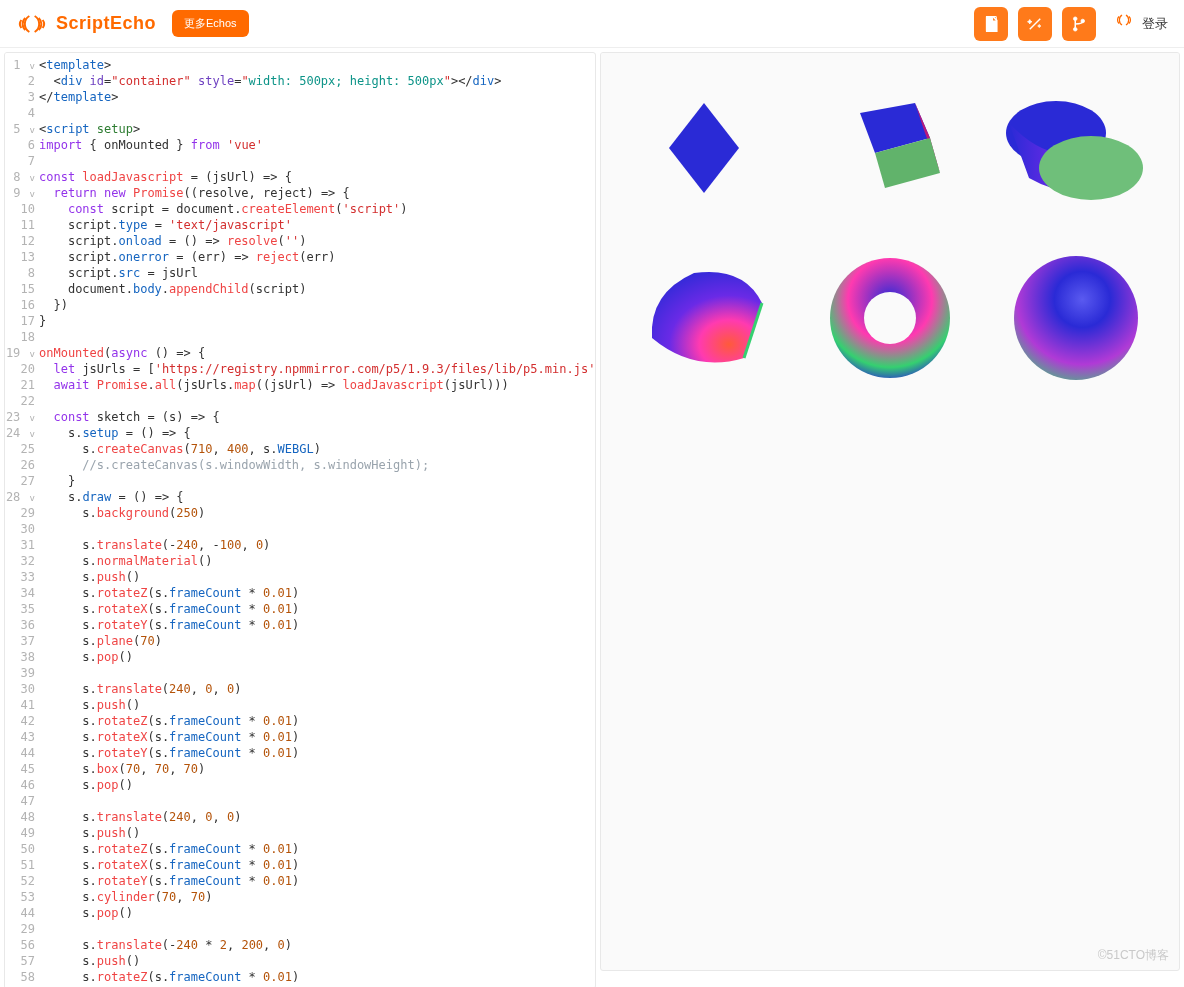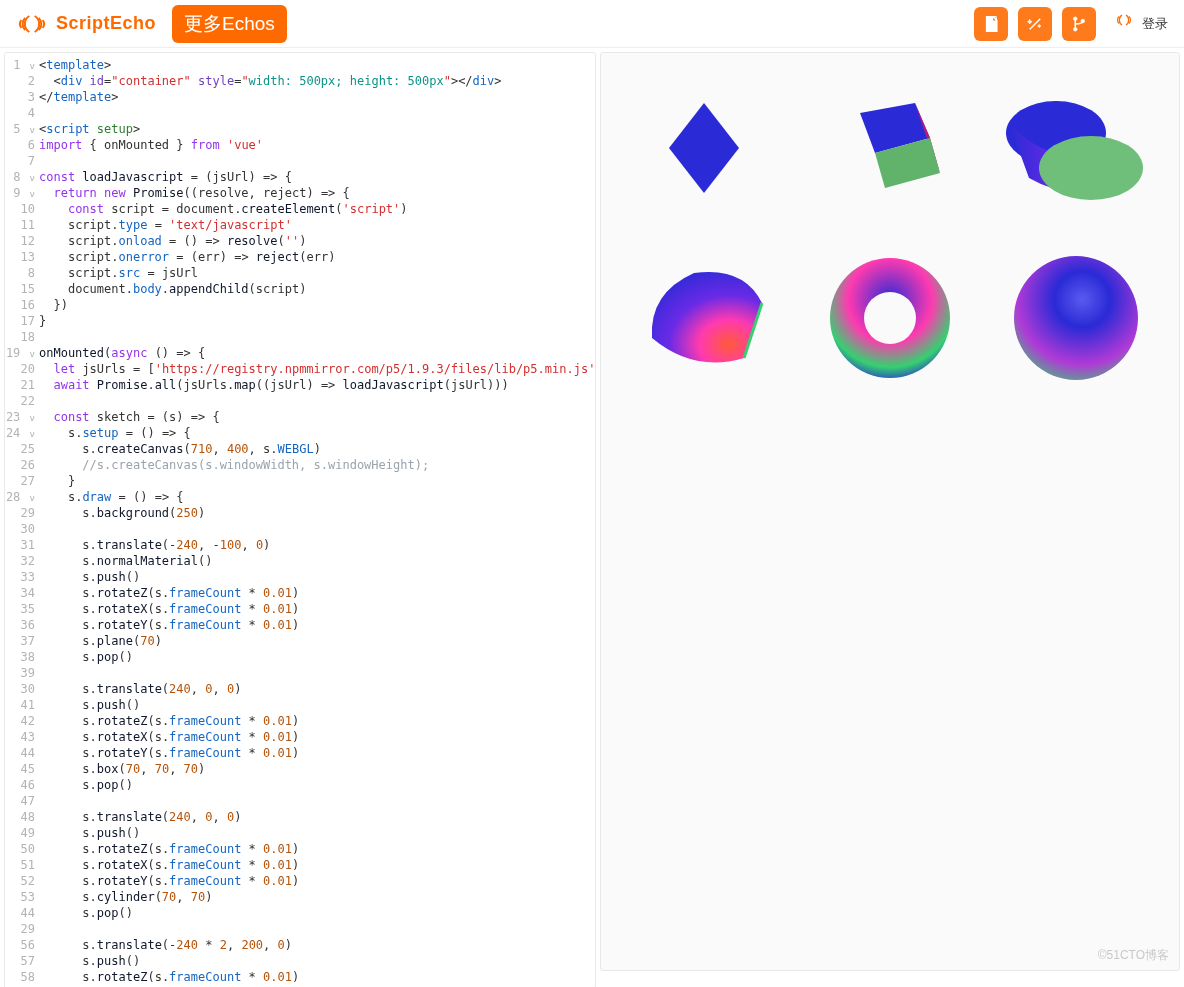--- a/index.html
+++ b/index.html
@@ -3,21 +3,21 @@
 <meta charset="utf-8">
 <style>
   * { box-sizing: border-box; margin: 0; padding: 0; }
   body { font-family: -apple-system, BlinkMacSystemFont, "Segoe UI", Arial, sans-serif; background: #fff; width: 1184px; height: 987px; overflow: hidden; }
 
   .topbar { height: 48px; display: flex; align-items: center; padding: 0 16px; border-bottom: 1px solid #eee; }
   .logo-wrap { display: flex; align-items: center; gap: 8px; }
   .logo-mark { width: 32px; height: 22px; position: relative; }
   .logo-mark svg { width: 100%; height: 100%; }
   .logo-text { font-size: 18px; font-weight: 600; color: #ff6a00; letter-spacing: .5px; }
-  .btn-orange { background: #ff6a00; color: #fff; border: none; border-radius: 6px; padding: 6px 12px; font-size: 19px; margin-left: 16px; cursor: pointer; }
+  .btn-orange { background: #ff6a00; color: #fff; border: none; border-radius: 6px; padding: 6px 12px; font-size: 11px; margin-left: 16px; cursor: pointer; }
   .topbar-right { margin-left: auto; display: flex; align-items: center; gap: 10px; }
   .tb-icon { width: 34px; height: 34px; background: #ff7a1a; border-radius: 6px; display: flex; align-items: center; justify-content: center; cursor: pointer; }
   .tb-icon svg { width: 18px; height: 18px; fill: #fff; stroke: #fff; }
   .login-wrap { display: flex; align-items: center; gap: 6px; margin-left: 6px; cursor: pointer; justify-content: center; }
   .login-mark { width: 24px; height: 24px; }
   .login-text { font-size: 13px; color: #333; }
 
   .main { display: flex; height: calc(987px - 42px); }
   .code-pane { width: 592px; border: 1px solid #e8e8e8; border-radius: 3px; margin: 4px 0 4px 4px; overflow: hidden; position: relative; }
   .preview-pane { flex: 1; border: 1px solid #e8e8e8; border-radius: 3px; margin: 4px 4px 22px 4px; background: #fafafa; position: relative; overflow: hidden; }
@@ -34,21 +34,21 @@
 
   .code-body { margin-left: 34px; padding-top: 4px; font-family: "SF Mono", Consolas, monospace; font-size: 12px; line-height: 16px; white-space: pre; color: #333; }
   .cl { height: 16px; }
 
   
   .t-tag { color: #1565c0; }          
   .t-attr { color: #6f42c1; }         
   .t-str { color: #d32f2f; }          
   .t-val { color: #0d9488; }          
   .t-kw { color: #9333ea; }          
-  .t-fn { color: #0f172a; }          
+  .t-fn { color: #ef4444; }          
   .t-prop { color: #1565c0; }         
   .t-num { color: #b45309; }          
   .t-op { color: #333; }
   .t-cmnt { color: #9aa4ad; font-style: normal; }
   .t-id { color: #333; }
   .t-green { color: #2e7d32; }        
   .t-arrow { color: #333; }
 
   
   .shapes { width: 100%; padding: 10px; }

